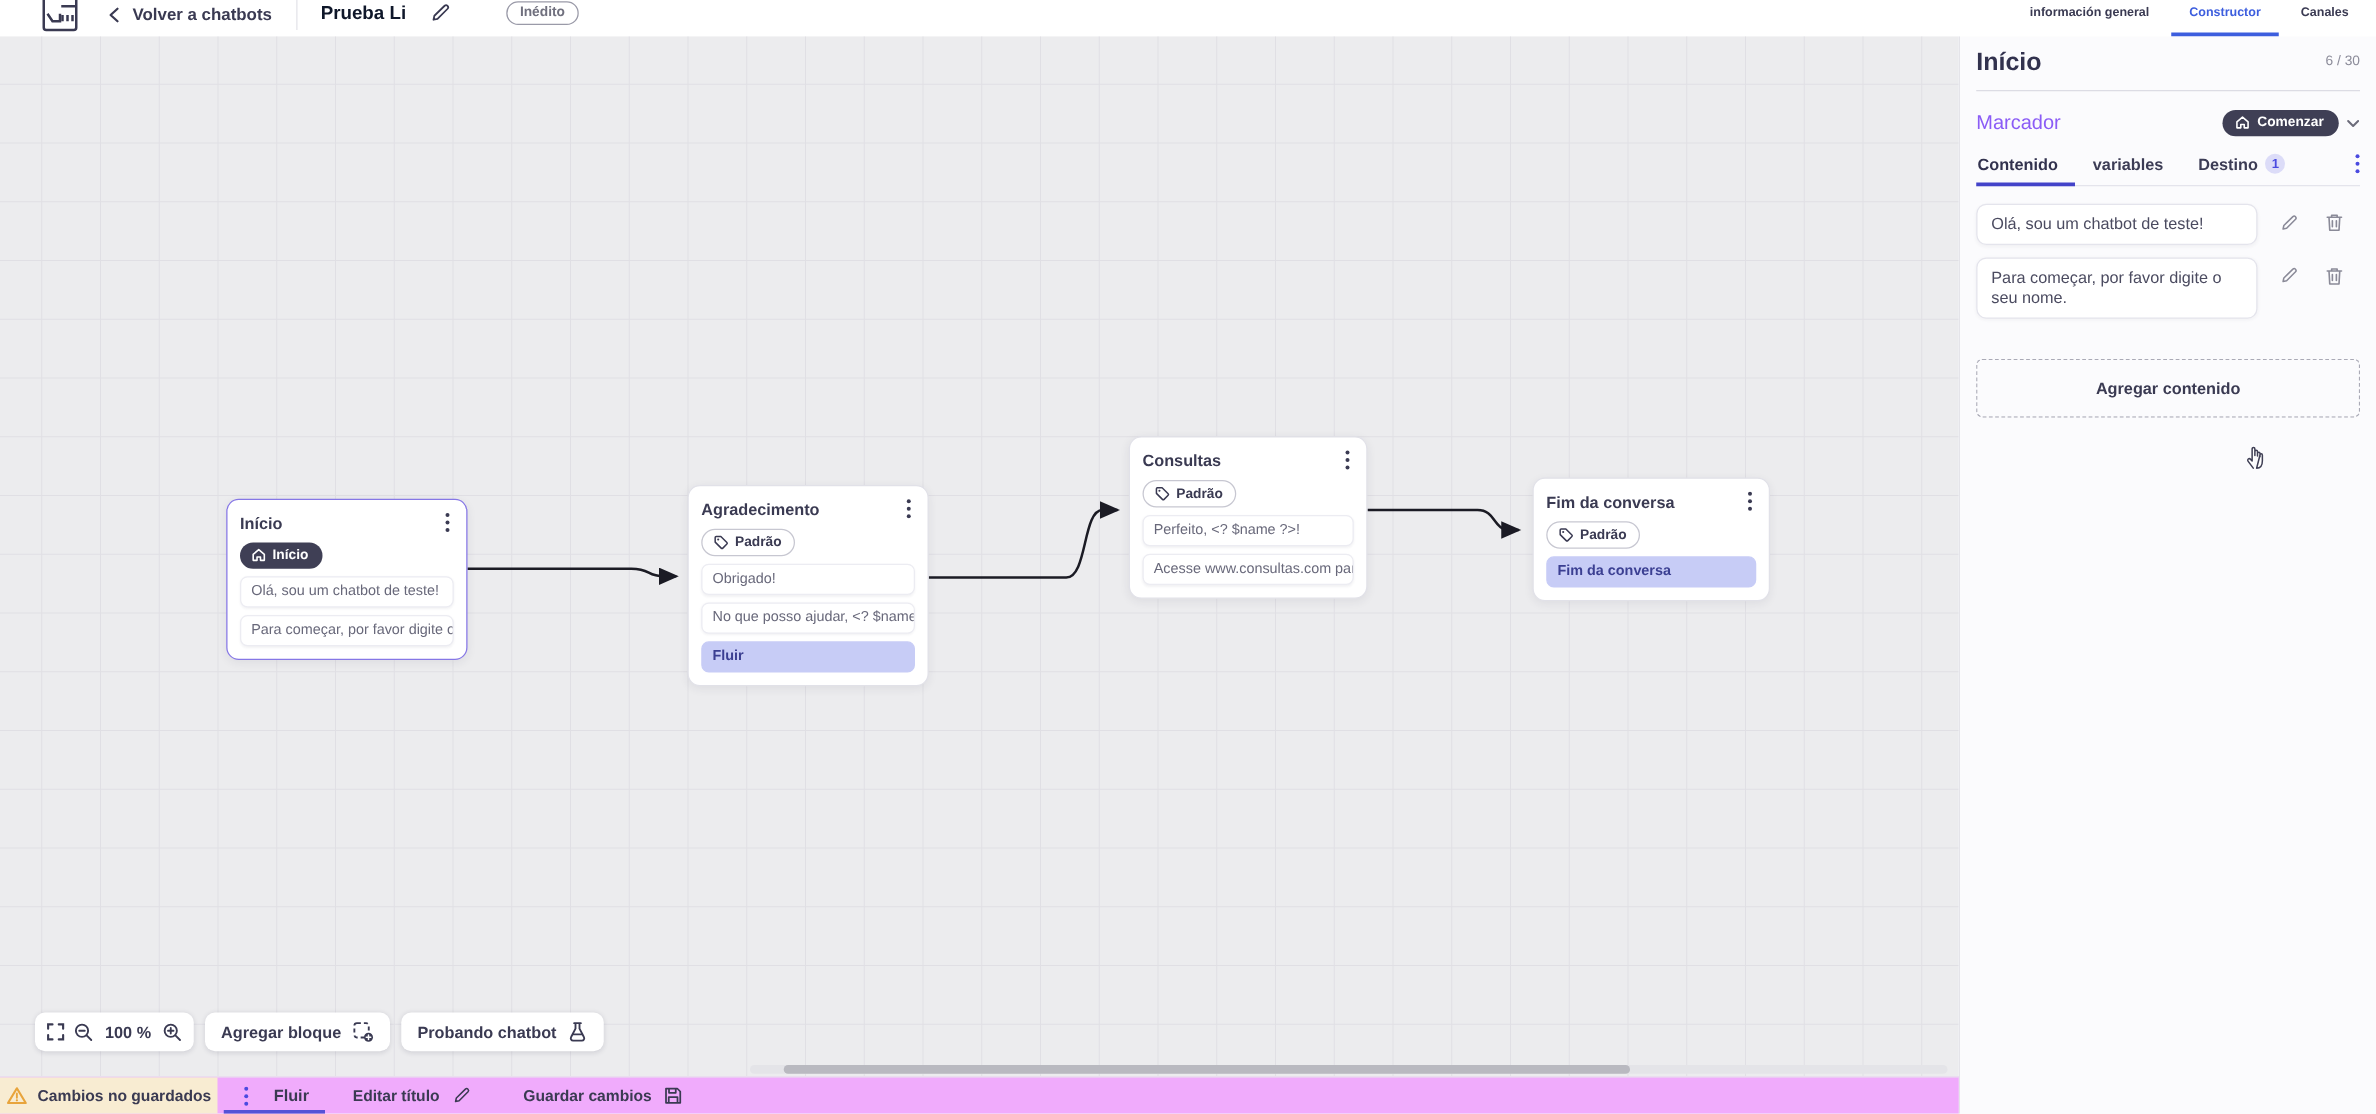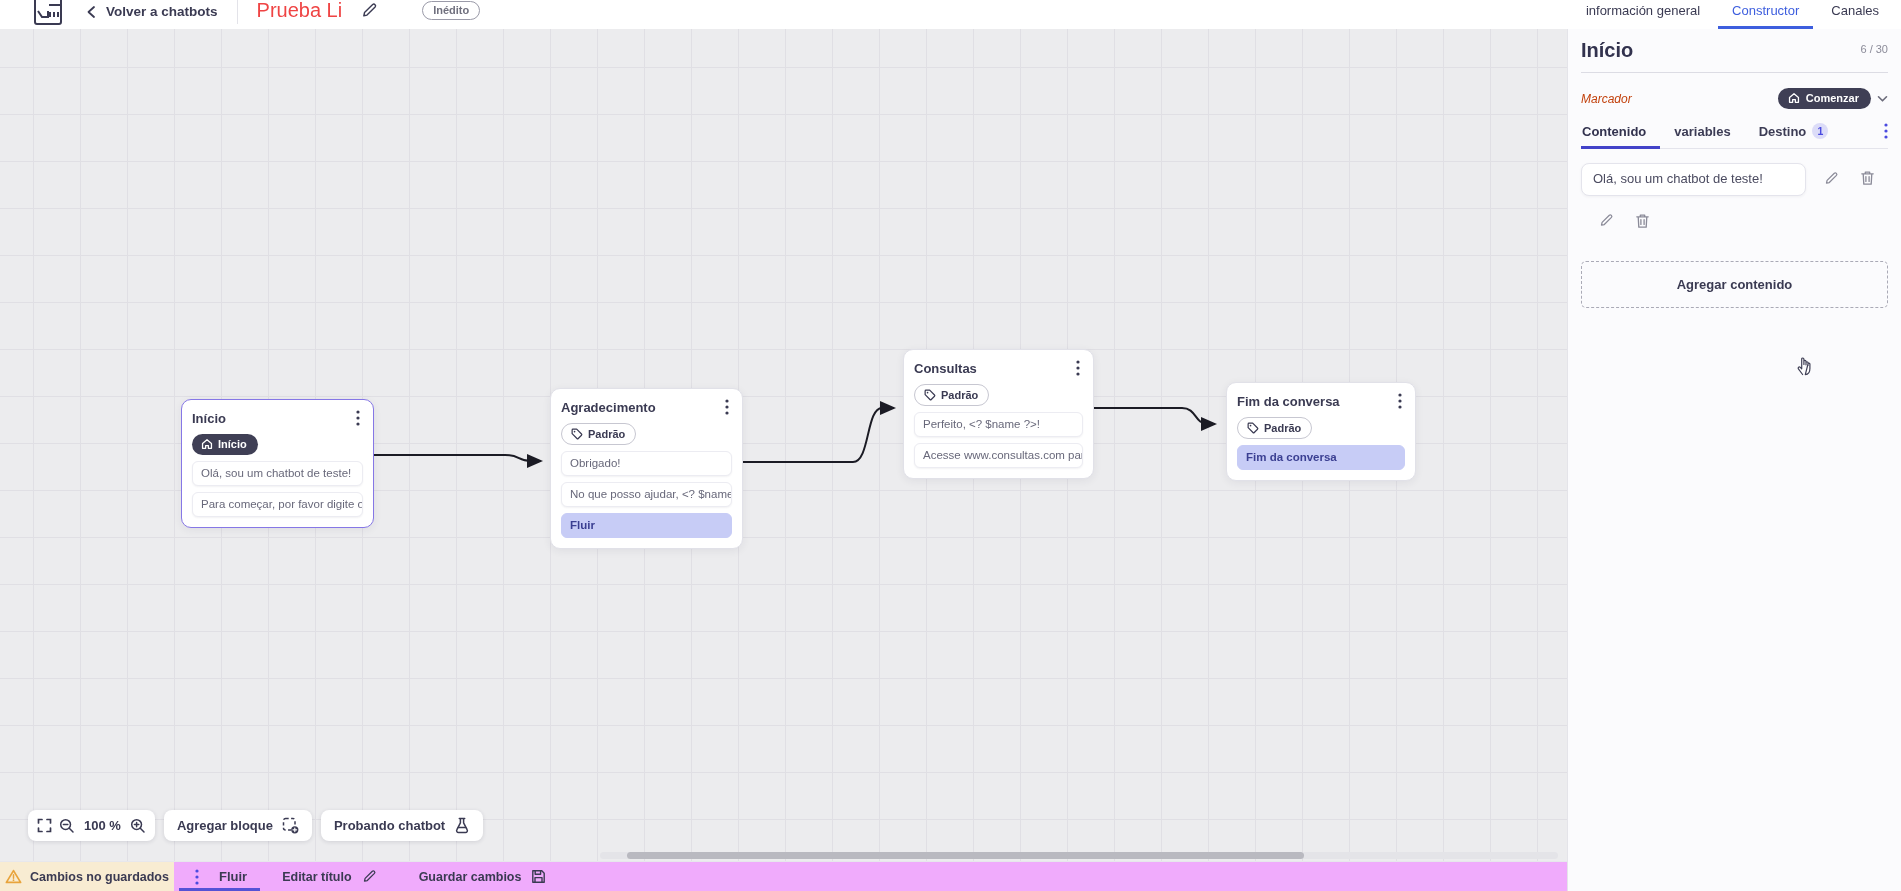--- a/index.html
+++ b/index.html
@@ -7,27 +7,27 @@
   body { font-family:"Liberation Sans", sans-serif; color:#3a3a52; background:#fff; }
   .app { position:relative; width:1901px; height:891px; overflow:hidden; }
 
   
   .topbar { position:absolute; left:0; top:0; width:1901px; height:29px; background:#fff; z-index:30;
             display:flex; align-items:center; }
   .logo { margin-left:33px; margin-top:-7px; flex:0 0 auto; }
   .back { display:flex; align-items:center; gap:9px; margin-left:22px; margin-top:-6px; cursor:pointer; }
   .back-label { font-size:13.5px; font-weight:700; color:#3a3a52; }
   .tb-divider { width:1px; height:26px; background:#e3e3e9; margin:0 19px; margin-top:-8px; }
-  .doc-title { font-size:20px; font-weight:400; color:#ef4444; margin-top:-8px; }
+  .doc-title { font-size:15px; font-weight:700; color:#0f172a; margin-top:-8px; }
   .title-pencil { margin-left:19px; margin-top:-8px; cursor:pointer; }
   .status-pill { margin-left:44px; margin-top:-8px; border:1px solid #9a9aa8; border-radius:999px;
                  padding:2px 10px 3px; font-size:11px; font-weight:600; color:#70707e; }
   .tb-tabs { position:absolute; right:0; top:0; height:29px; display:flex; align-items:flex-start; gap:0; }
   .tb-tab { position:relative; height:29px; display:flex; align-items:center; padding:0 16px 8px;
-            font-size:13px; font-weight:400; color:#3a3a52; cursor:pointer; }
+            font-size:10px; font-weight:700; color:#3a3a52; cursor:pointer; }
   .tb-tab.active { color:#3d5ede; }
   .tb-tab.active::after { content:""; position:absolute; left:2px; right:2px; bottom:0; height:3px; background:#3d5ede; }
   .tb-tabs { padding-right:6px; }
 
   
   .canvas { position:absolute; left:0; top:29px; width:1567px; height:832px; background-color:#ececee;
             background-image:linear-gradient(#e0dfe4 1px, transparent 1px),
                              linear-gradient(90deg,#e0dfe4 1px, transparent 1px);
             background-size:47px 47px; background-position:-14px -9px; z-index:1; }
   .connections { position:absolute; left:0; top:0; width:1567px; height:862px; z-index:2; pointer-events:none; }
@@ -86,21 +86,21 @@
            border-left:1px solid #e4e4e9; z-index:20; }
   .panel-head { height:31px; display:flex; align-items:center; justify-content:space-between;
                 padding:0 15px 0 14px; }
   .panel-head-title { font-size:12px; font-weight:700; color:#3a3a52; }
   .panel-body { padding:10px 13px 0; }
   .block-title-row { display:flex; align-items:flex-start; justify-content:space-between; }
   .block-title { font-size:20px; font-weight:600; color:#32324e; }
   .block-counter { font-size:11px; color:#8b8b99; margin-top:4px; }
   .title-underline { height:1px; background:#dcdce4; margin-top:10px; }
   .marker-row { display:flex; align-items:center; justify-content:space-between; margin-top:15px; }
-  .marker-label { font-size:12px; color:#c2410c;font-style:italic; }
+  .marker-label { font-size:16px; color:#8b5cf6; }
   .marker-ctrl { display:flex; align-items:center; gap:6px; }
   .marker-pill { display:inline-flex; align-items:center; gap:6px; background:#3f3f55; color:#fff;
                  border-radius:999px; padding:4px 12px 5px 10px; font-size:11px; font-weight:700; cursor:pointer; }
   .ptabs { display:flex; align-items:center; margin-top:14px; border-bottom:1px solid #e4e4ec; position:relative; }
   .ptab { position:relative; padding:0 14px 9px; font-size:13px; font-weight:600; color:#3c3c55; cursor:pointer;
           display:flex; align-items:center; gap:6px; }
   .ptab:first-child { padding-left:1px; }
   .ptab.active { font-weight:700; color:#32324e; }
   .ptab.active::after { content:""; position:absolute; left:0; right:0; bottom:-1px; height:2.5px; background:#4343c9; }
   .ptab-badge { width:16px; height:16px; border-radius:50%; background:#dcdcf8; color:#4a4ae0;
@@ -385,20 +385,21 @@
           <span class="icon-btn">
             <svg width="15" height="16" viewBox="0 0 15 16" fill="none" stroke="#8a8a98" stroke-width="1.3" stroke-linecap="round" stroke-linejoin="round">
               <path d="M1.8 3.8 h11.4 M5.3 3.8 V2.2 h4.4 v1.6 M3.2 3.8 l.6 10.4 h7.4 l.6-10.4"></path>
               <path d="M5.9 6.6 v4.8 M9.1 6.6 v4.8"></path>
             </svg>
           </span>
         </div>
       </div>
 
       <div class="content-row">
+        <div class="content-card">Para começar, por favor digite o seu nome.</div>
         <div class="row-icons">
           <span class="icon-btn">
             <svg width="15" height="15" viewBox="0 0 17 17" fill="none" stroke="#8a8a98" stroke-width="1.4" stroke-linecap="round" stroke-linejoin="round">
                 <path d="M11.7 2.6 a1.7 1.7 0 0 1 2.4 2.4 L6 13.1 l-3.2.7.7-3.2 Z"></path>
               </svg>
           </span>
           <span class="icon-btn">
             <svg width="15" height="16" viewBox="0 0 15 16" fill="none" stroke="#8a8a98" stroke-width="1.3" stroke-linecap="round" stroke-linejoin="round">
               <path d="M1.8 3.8 h11.4 M5.3 3.8 V2.2 h4.4 v1.6 M3.2 3.8 l.6 10.4 h7.4 l.6-10.4"></path>
               <path d="M5.9 6.6 v4.8 M9.1 6.6 v4.8"></path>

